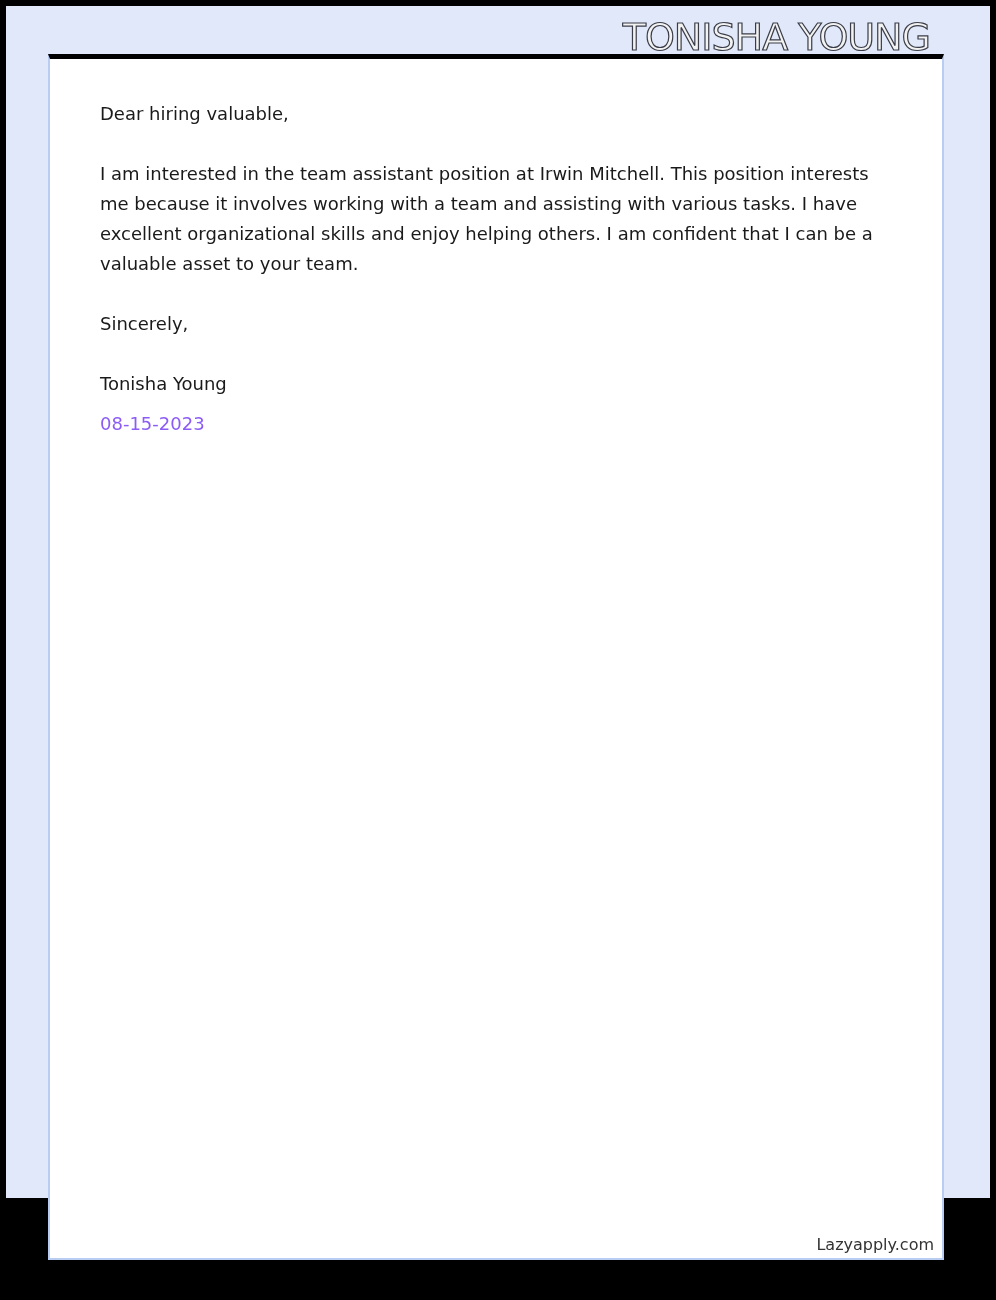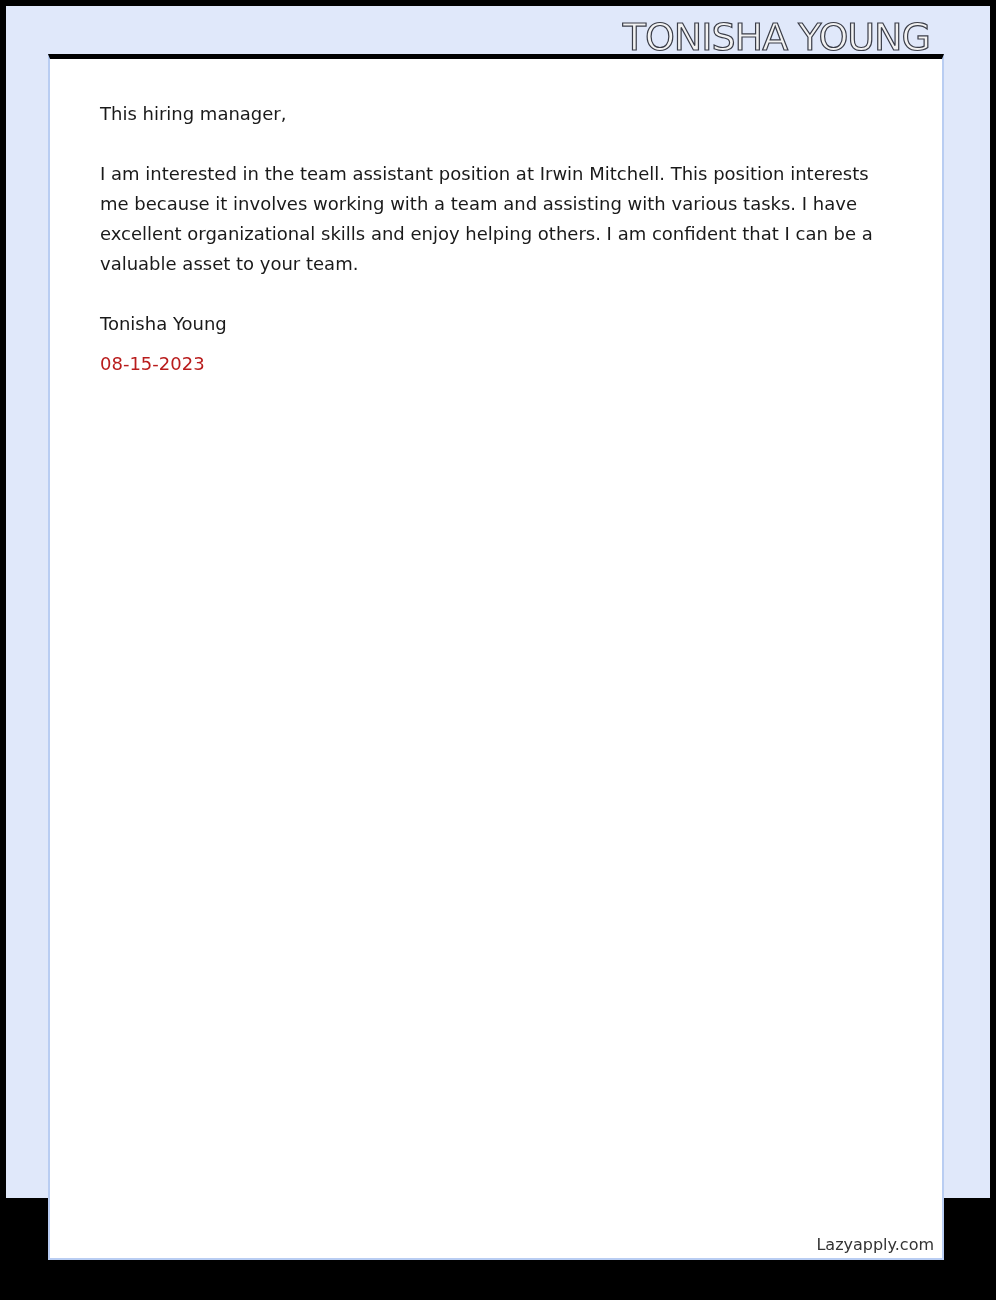--- a/index.html
+++ b/index.html
@@ -42,36 +42,37 @@
   .content {
     position: absolute;
     left: 50px; top: 40px;
     width: 800px;
     font-size: 18px;
     line-height: 30px;
     color: #1a1a1a;
   }
   .content p { margin: 0 0 30px 0; }
   .content p.sig { margin-bottom: 10px; }
-  .date { color: #b91c1c; margin: 0; }
+  .date { color: #8b5cf6; margin: 0; }
   .footer {
     position: absolute;
     right: 8px; bottom: 4px;
     font-size: 16px;
     color: #333;
   }
 </style>
 </head>
 <body>
 
 <div class="frame">
   <h1 class="name-heading">TONISHA YOUNG</h1>
 
   <div class="page">
     <div class="content">
-      <p>This hiring manager,</p>
+      <p>Dear hiring valuable,</p>
       <p>I am interested in the team assistant position at Irwin Mitchell. This position interests me because it involves working with a team and assisting with various tasks. I have excellent organizational skills and enjoy helping others. I am confident that I can be a valuable asset to your team.</p>
+      <p>Sincerely,</p>
       <p class="sig">Tonisha Young</p>
       <p class="date">08-15-2023</p>
     </div>
     <div class="footer">Lazyapply.com</div>
   </div>
 </div>
 
 </body></html>

